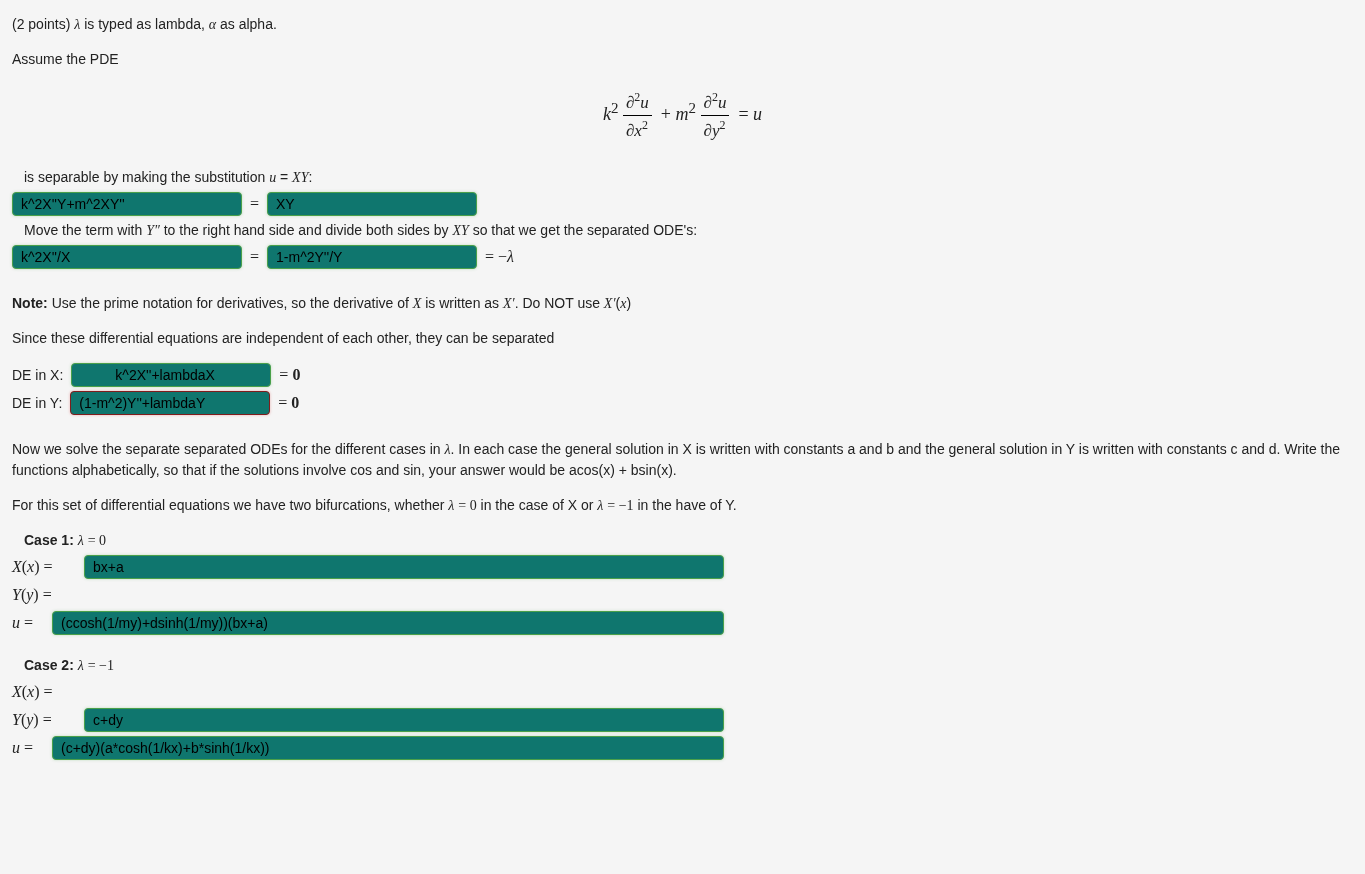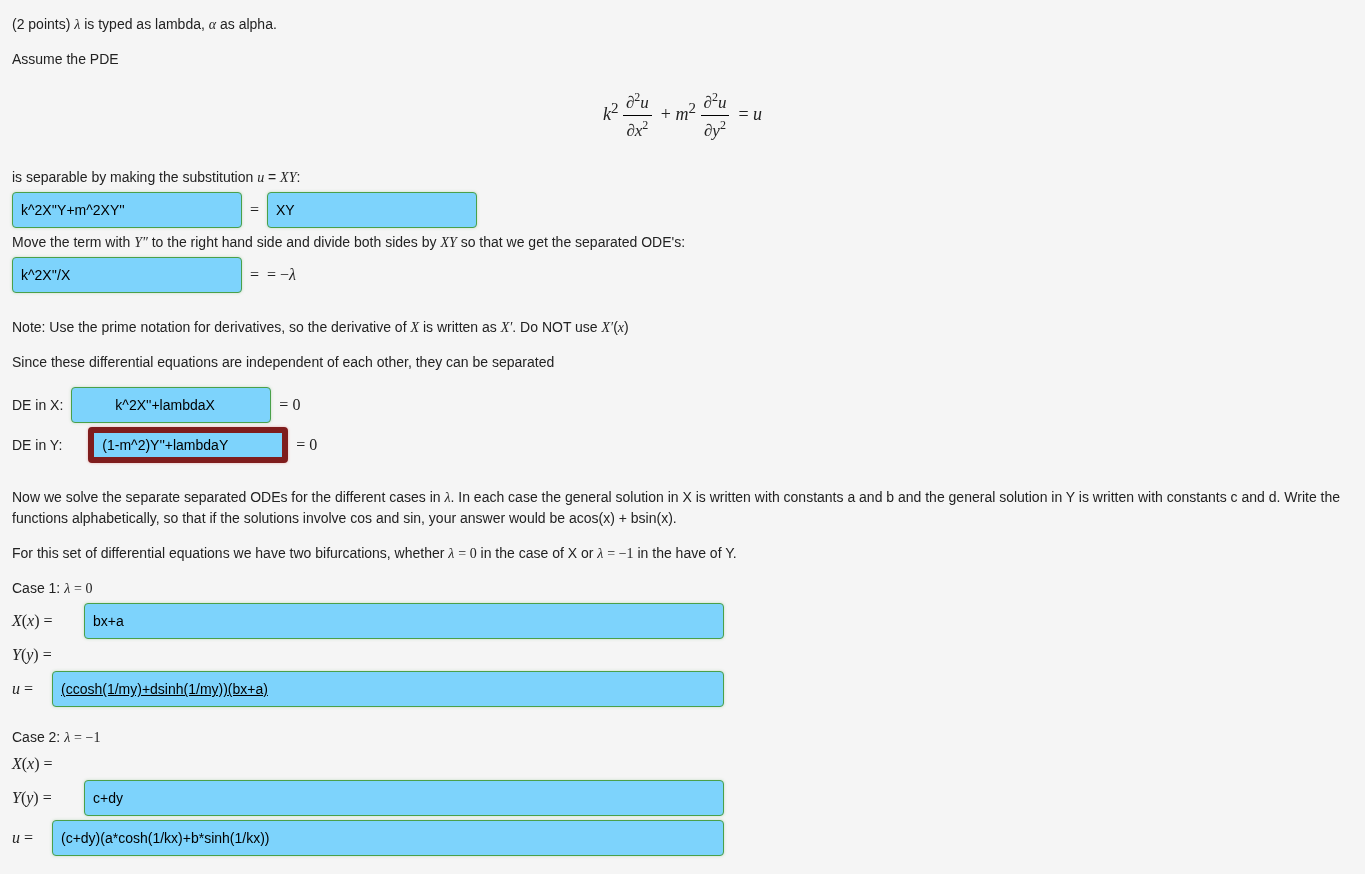--- a/index.html
+++ b/index.html
@@ -13,44 +13,43 @@
   }
   .math-it { font-family: "Times New Roman", serif; font-style: italic; }
   .math { font-family: "Times New Roman", serif; }
   p { margin: 4px 0 14px 0; }
   .eq-block {
     text-align: center;
     font-family: "Times New Roman", serif;
     font-size: 18px;
     margin: 18px 0 24px 0;
   }
-  .frac { display: inline-block; vertical-align: middle; text-align: center; font-size: 17px; }
+  .frac { display: inline-block; vertical-align: middle; text-align: left; font-size: 17px; }
   .frac .num { display: block; border-bottom: 1px solid #000; padding: 0 3px; }
   .frac .den { display: block; padding: 0 3px; }
   input[type=text] {
     font-family: Arial, sans-serif;
     font-size: 14px;
     padding: 5px 8px;
     border: 1px solid #4aa04a;
     border-radius: 4px;
-    background: #7dd3fc;
+    background: #0f766e;
     box-sizing: border-box;
-    height: 36px;
+    height: 24px;
     vertical-align: middle;
     box-shadow: 0 0 3px rgba(74,160,74,0.3);
   }
   input.bad {
-    border: 6px solid #7f1d1d;
+    border: 1px solid #7f1d1d;
     box-shadow: 0 0 3px rgba(217,83,79,0.4);
-    margin-left: 18px;
   }
   .row { display: flex; align-items: center; gap: 8px; margin: 4px 0; flex-wrap: wrap; }
   .lbl { font-family: "Times New Roman", serif; font-size: 16px; white-space: nowrap; }
-  b { font-weight: normal; }
-  .tight { margin: 2px 0; }
+  b { font-weight: bold; }
+  .tight { margin: 2px 12px; }
 </style>
 </head>
 <body>
 
 <p>
   <span>(2 points) </span><span class="math-it">λ</span><span> is typed as lambda, </span><span class="math-it">α</span><span> as alpha.</span>
 </p>
 
 <p>Assume the PDE</p>
 
@@ -72,20 +71,21 @@
   <input type="text" style="width: 210px;" value="XY">
 </div>
 
 <p class="tight">
   <span>Move the term with </span><span class="math-it">Y″</span><span> to the right hand side and divide both sides by </span><span class="math-it">XY</span><span> so that we get the separated ODE's:</span>
 </p>
 
 <div class="row">
   <input type="text" style="width: 230px;" value="k^2X''/X">
   <span class="lbl">=</span>
+  <input type="text" style="width: 210px;" value="1-m^2Y''/Y">
   <span class="lbl"><span class="math">= −</span><span class="math-it">λ</span></span>
 </div>
 
 <p style="margin-top:24px">
   <b>Note:</b><span> Use the prime notation for derivatives, so the derivative of </span><span class="math-it">X</span><span> is written as </span><span class="math-it">X′</span><span>. Do NOT use </span><span class="math-it">X′</span>(<span class="math-it">x</span>)
 </p>
 
 <p>Since these differential equations are independent of each other, they can be separated</p>
 
 <div class="row">
@@ -113,21 +113,21 @@
 </p>
 <div class="row">
   <span class="lbl" style="width:64px"><span class="math-it">X</span>(<span class="math-it">x</span>) =</span>
   <input type="text" style="width: 640px;" value="bx+a">
 </div>
 <div class="row">
   <span class="lbl" style="width:64px"><span class="math-it">Y</span>(<span class="math-it">y</span>) =</span>
 </div>
 <div class="row">
   <span class="lbl" style="width:32px"><span class="math-it">u</span> =</span>
-  <input type="text" style="width: 672px; text-decoration: underline;" value="(ccosh(1/my)+dsinh(1/my))(bx+a)">
+  <input type="text" style="width: 672px;" value="(ccosh(1/my)+dsinh(1/my))(bx+a)">
 </div>
 
 <p class="tight" style="margin-top:20px">
   <b><span>Case 2: </span></b><span class="math-it">λ</span> <span class="math">= −1</span>
 </p>
 <div class="row">
   <span class="lbl" style="width:64px"><span class="math-it">X</span>(<span class="math-it">x</span>) =</span>
 </div>
 <div class="row">
   <span class="lbl" style="width:64px"><span class="math-it">Y</span>(<span class="math-it">y</span>) =</span>

